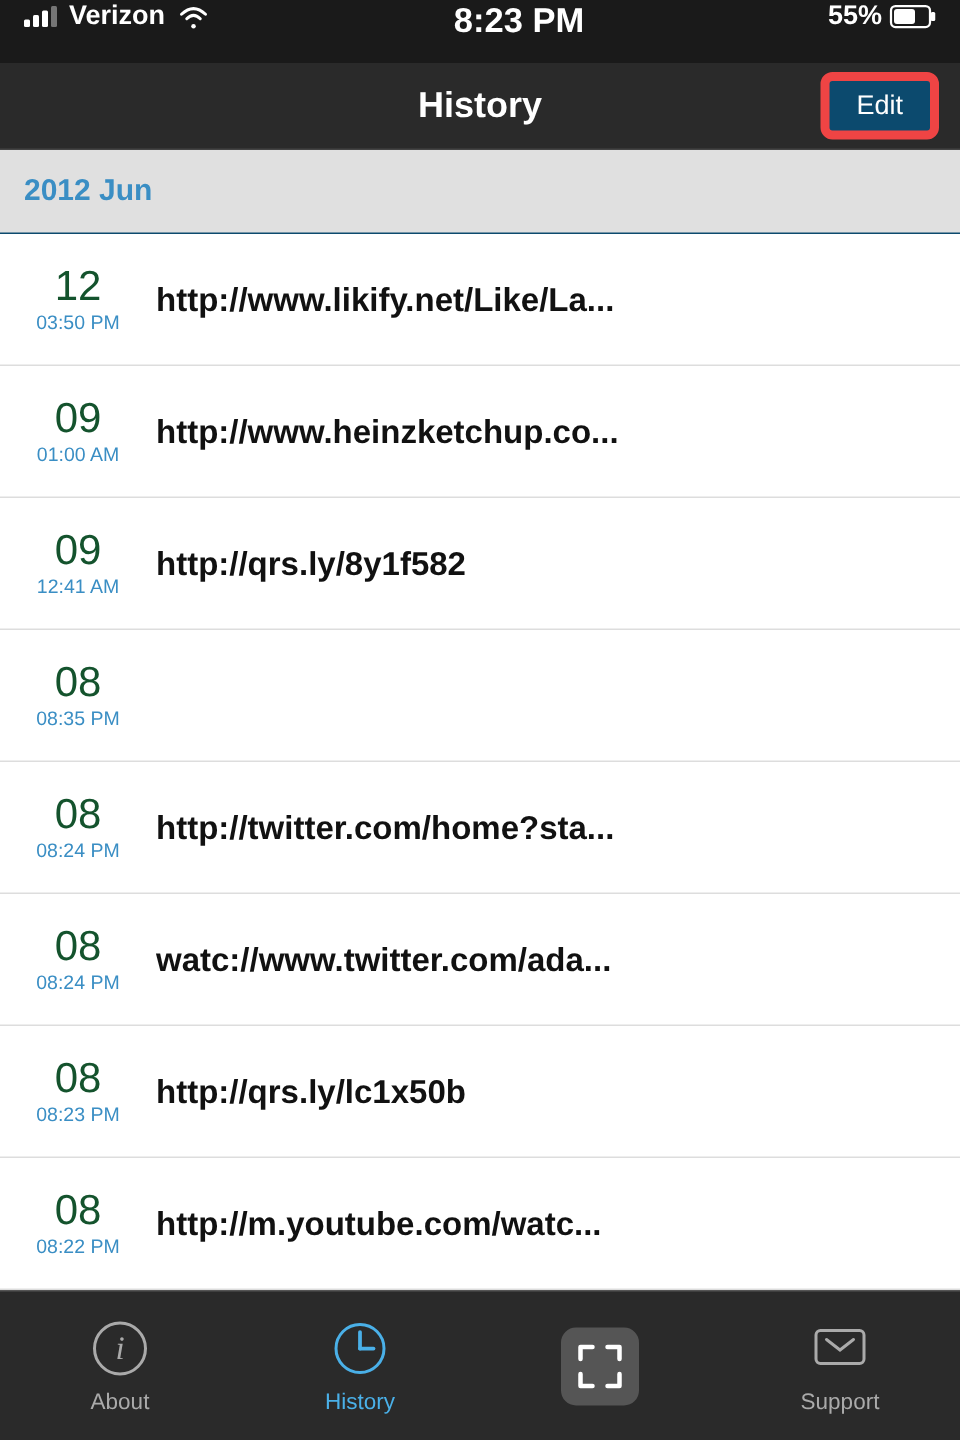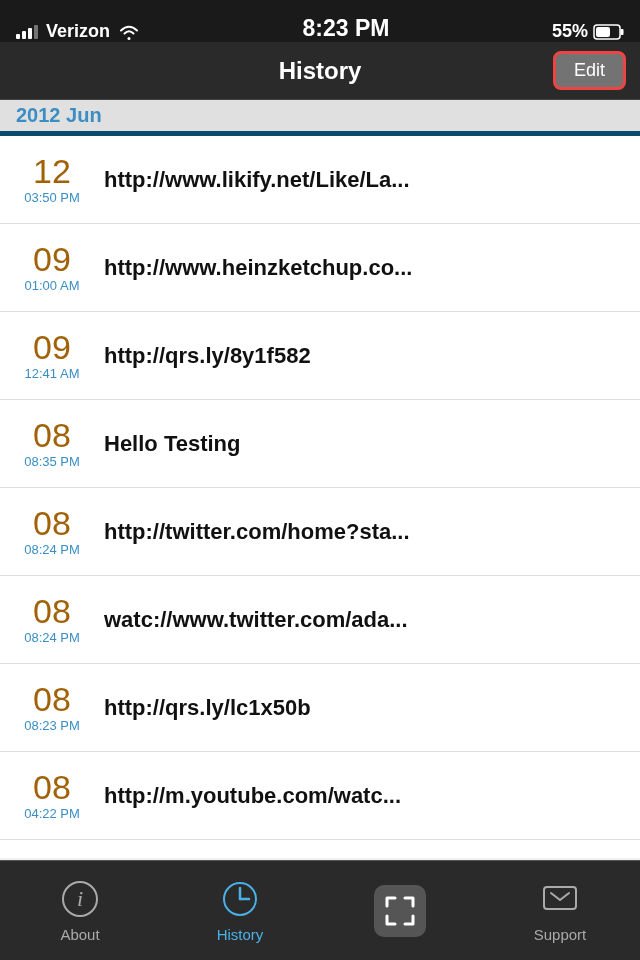--- a/index.html
+++ b/index.html
@@ -10,21 +10,21 @@
       background: #f0f0f0;
       font-family: -apple-system, 'Helvetica Neue', Helvetica, Arial, sans-serif;
       overflow: hidden;
     }
 
     
     .status-bar {
       background: #1a1a1a;
       height: 42px;
       display: flex;
-      align-items: flex-end;
+      align-items: flex-start;
       justify-content: space-between;
       padding: 0 16px;
       color: white;
       font-size: 18px;
       font-weight: 600;
     }
     .status-left { display: flex; align-items: center; gap: 8px; }
     .status-center { font-size: 23px; font-weight: 600; }
     .status-right { display: flex; align-items: center; gap: 6px; }
 
@@ -52,37 +52,37 @@
       border-bottom: 1px solid #444;
     }
     .nav-title {
       color: white;
       font-size: 24px;
       font-weight: 600;
     }
     .nav-edit-btn {
       position: absolute;
       right: 14px;
-      background: #737373;
-      border: 3px solid #ef4444;
+      background: #0c4a6e;
+      border: 6px solid #ef4444;
       border-radius: 8px;
       color: white;
       font-size: 18px;
       padding: 6px 18px;
       cursor: pointer;
     }
 
     
     .section-header {
       background: #e0e0e0;
-      padding: 4px 16px;
+      padding: 16px 16px;
       color: #3a8ec4;
       font-size: 20px;
       font-weight: 600;
-      border-bottom: 5px solid #0c4a6e;
+      border-bottom: 1px solid #0c4a6e;
     }
 
     
     .list-container {
       background: white;
       overflow-y: auto;
       height: calc(960px - 42px - 58px - 38px - 100px);
     }
 
     .list-item {
@@ -95,22 +95,22 @@
     }
 
     .date-block {
       display: flex;
       flex-direction: column;
       align-items: center;
       min-width: 72px;
       margin-right: 16px;
     }
     .date-day {
-      color: #a16207;
-      font-size: 34px;
+      color: #14532d;
+      font-size: 28px;
       font-weight: 300;
       line-height: 1;
     }
     .date-time {
       color: #3a8ec4;
       font-size: 13px;
       margin-top: 2px;
     }
 
     .item-url {
@@ -229,21 +229,20 @@
         <span class="date-day">09</span>
         <span class="date-time">12:41 AM</span>
       </div>
       <span class="item-url">http://qrs.ly/8y1f582</span>
     </div>
     <div class="list-item">
       <div class="date-block">
         <span class="date-day">08</span>
         <span class="date-time">08:35 PM</span>
       </div>
-      <span class="item-url">Hello Testing</span>
     </div>
     <div class="list-item">
       <div class="date-block">
         <span class="date-day">08</span>
         <span class="date-time">08:24 PM</span>
       </div>
       <span class="item-url">http://twitter.com/home?sta...</span>
     </div>
     <div class="list-item">
       <div class="date-block">
@@ -255,21 +254,21 @@
     <div class="list-item">
       <div class="date-block">
         <span class="date-day">08</span>
         <span class="date-time">08:23 PM</span>
       </div>
       <span class="item-url">http://qrs.ly/lc1x50b</span>
     </div>
     <div class="list-item">
       <div class="date-block">
         <span class="date-day">08</span>
-        <span class="date-time">04:22 PM</span>
+        <span class="date-time">08:22 PM</span>
       </div>
       <span class="item-url">http://m.youtube.com/watc...</span>
     </div>
   </div>
 
 <div class="tab-bar">
 
   <div class="tab-item">
     <div class="tab-icon">
       <svg width="38" height="38" viewBox="0 0 38 38">

